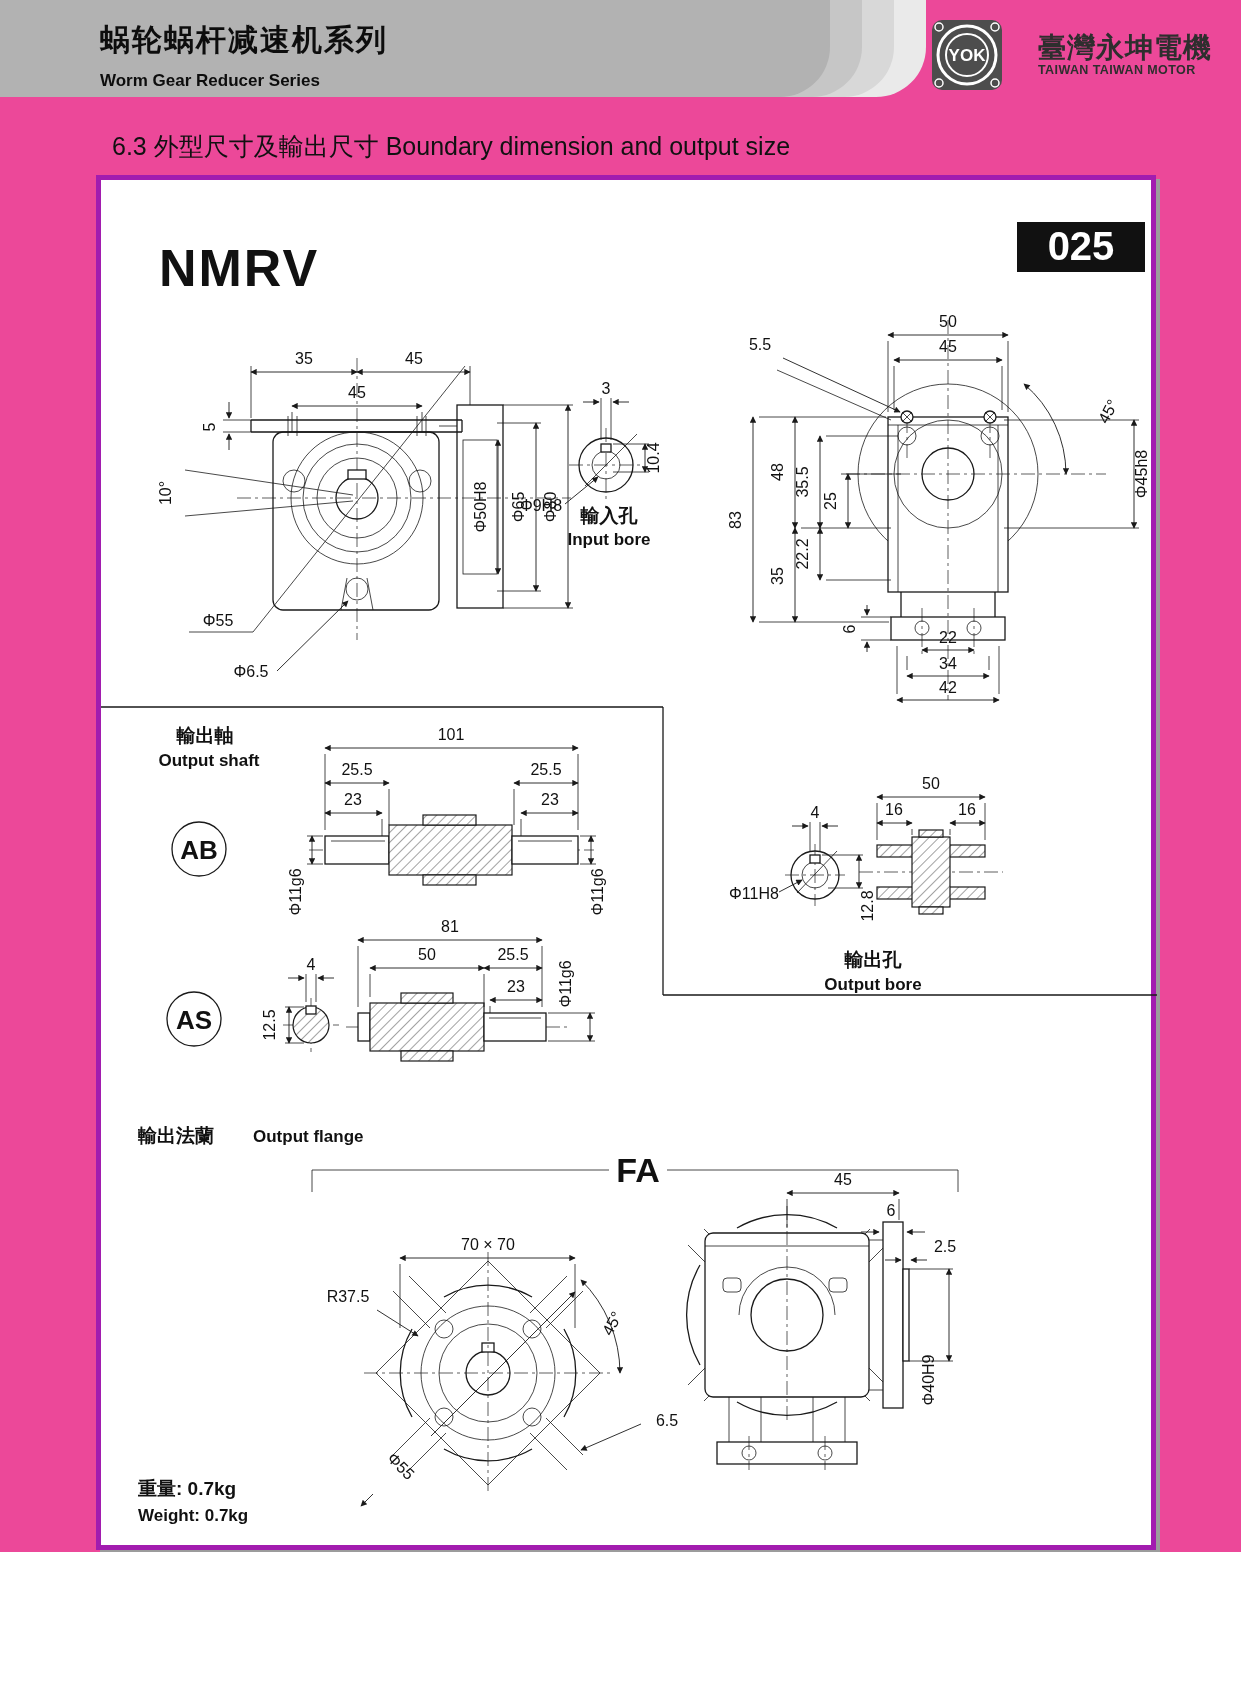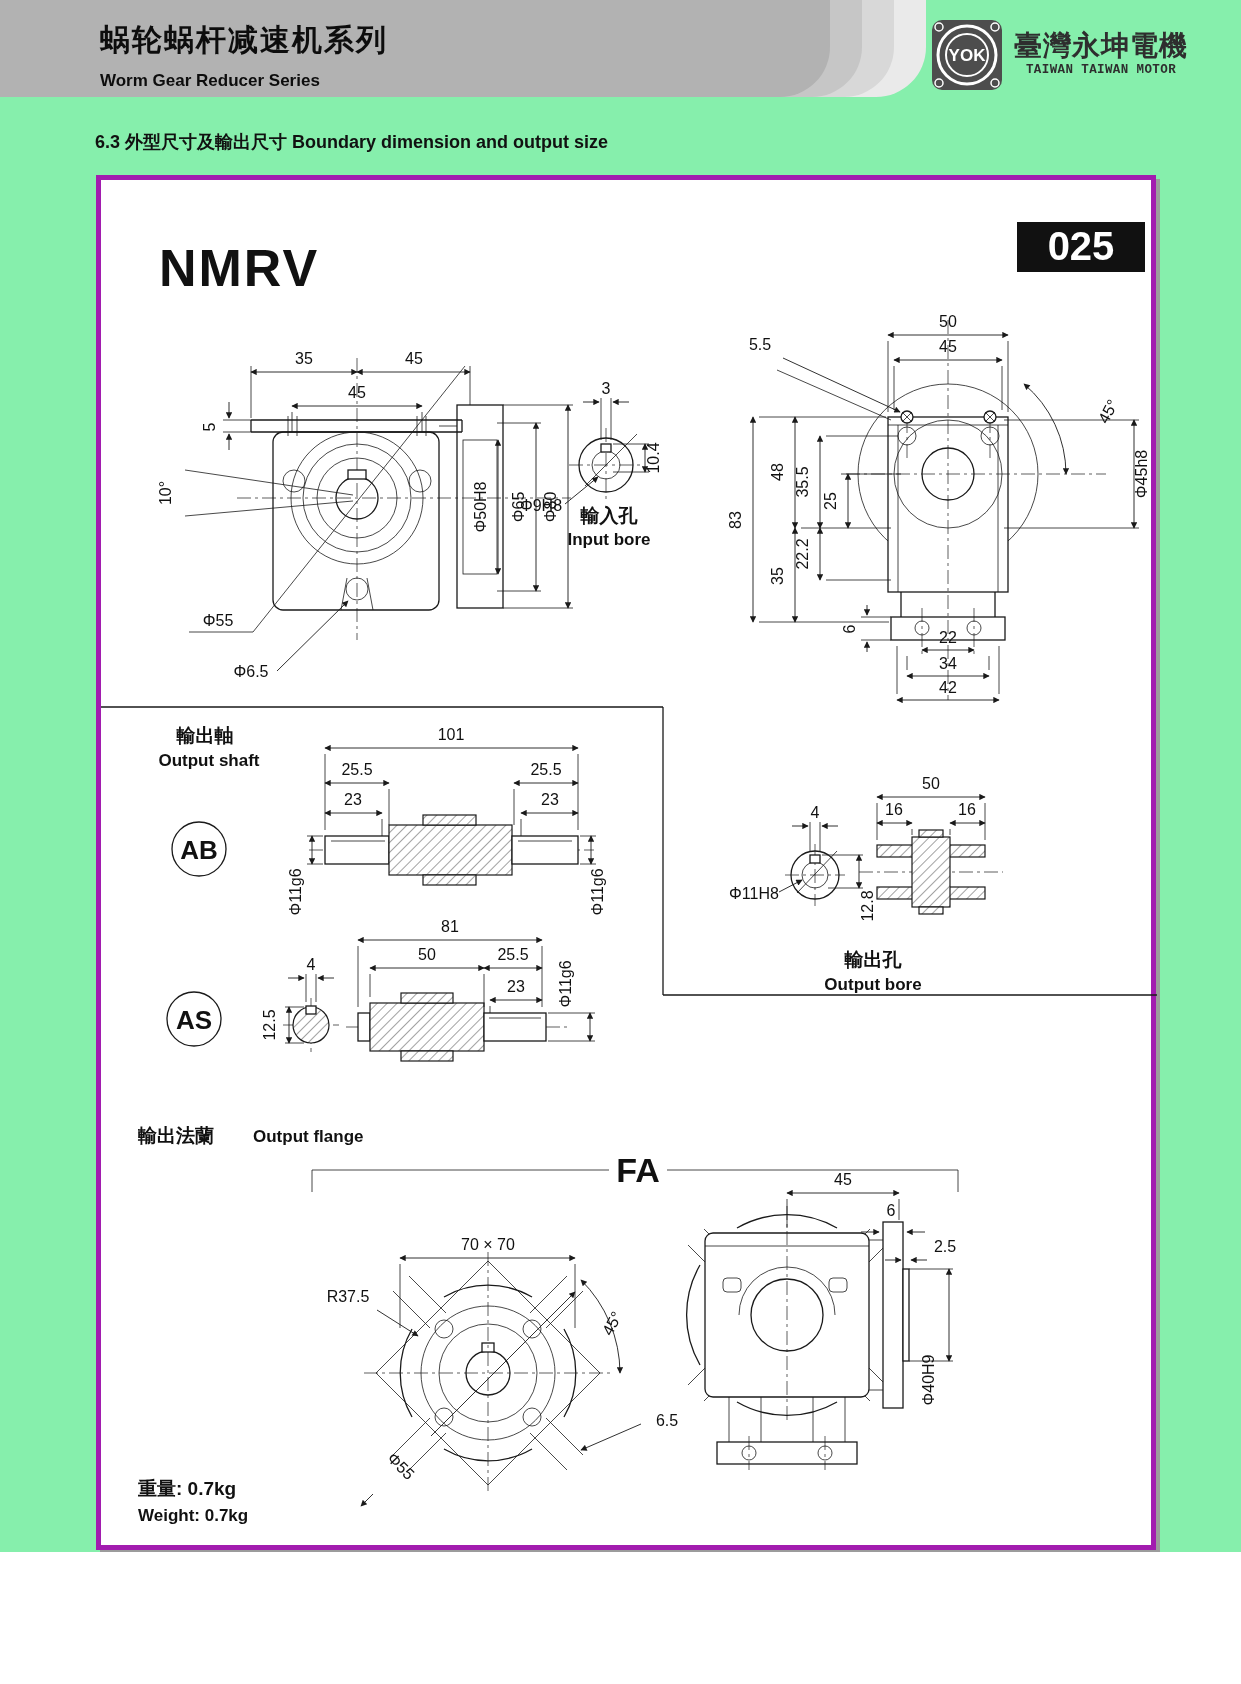--- a/index.html
+++ b/index.html
@@ -1,33 +1,33 @@
 <!DOCTYPE html>
 <html><head>
 <meta charset="utf-8">
 <style>
   * { margin:0; padding:0; box-sizing:border-box; }
   body { background:#fff; font-family:"Liberation Sans", sans-serif; }
-  .page { position:relative; width:1241px; height:1552px; background:#86efac; overflow:hidden; }
+  .page { position:relative; width:1241px; height:1552px; background:#ec4899; overflow:hidden; }
 
   
   .banner { position:absolute; top:0; left:0; height:97px; border-radius:0 0 50px 0; }
   .b-main { width:830px; background:#b2b2b2; z-index:4; }
   .b-s1 { width:862px; background:#c6c6c6; z-index:3; }
   .b-s2 { width:894px; background:#d8d8d8; z-index:2; }
   .b-s3 { width:926px; background:#eaeaea; z-index:1; }
   .title-block { position:absolute; top:20px; left:100px; z-index:5; }
   .title-cn { font-size:30px; font-weight:bold; color:#0d0d0d; letter-spacing:2px; }
   .title-en { font-size:17px; font-weight:bold; color:#0d0d0d; margin-top:10px; }
-  .logo { position:absolute; top:18px; left:930px; display:flex; align-items:center; z-index:5; }
-  .logo-text { margin-left:10px; font-family:Liberation Mono, monospace; color:#2e2e2e;text-align:center; }
+  .logo { position:absolute; top:18px; left:930px; display:flex; align-items:center; z-index:5;gap:24px; }
+  .logo-text { margin-left:10px; font-family:Liberation Sans, sans-serif; color:#2e2e2e; }
   .logo-cn { font-size:28px; font-weight:bold; letter-spacing:1px; line-height:1.1; }
   .logo-en { font-size:12.5px; font-weight:bold; letter-spacing:0.4px; }
 
-  .section-title { position:absolute; top:130px; left:95px; font-size:18px; font-weight:bold; color:#111; }
+  .section-title { position:absolute; top:130px; left:112px; font-size:25px; font-weight:normal; color:#111; }
 
   .draw-box { position:absolute; top:175px; left:96px; width:1060px; height:1375px;
               border:5px solid #a21caf; background:#fff; box-shadow:4px 4px 0 #9c9c9c; }
 
   
   .footer-step { position:absolute; top:1612px; height:48px; border-radius:26px 0 0 26px; }
   .f-s3 { left:1003px; width:238px; background:#ececec; z-index:1; }
   .f-s2 { left:1017px; width:224px; background:#dedede; z-index:2; }
   .f-s1 { left:1031px; width:210px; background:#cfcfcf; z-index:3; }
   .f-main { left:1045px; width:196px; background:#b5b5b5; z-index:4; color:#fff;

